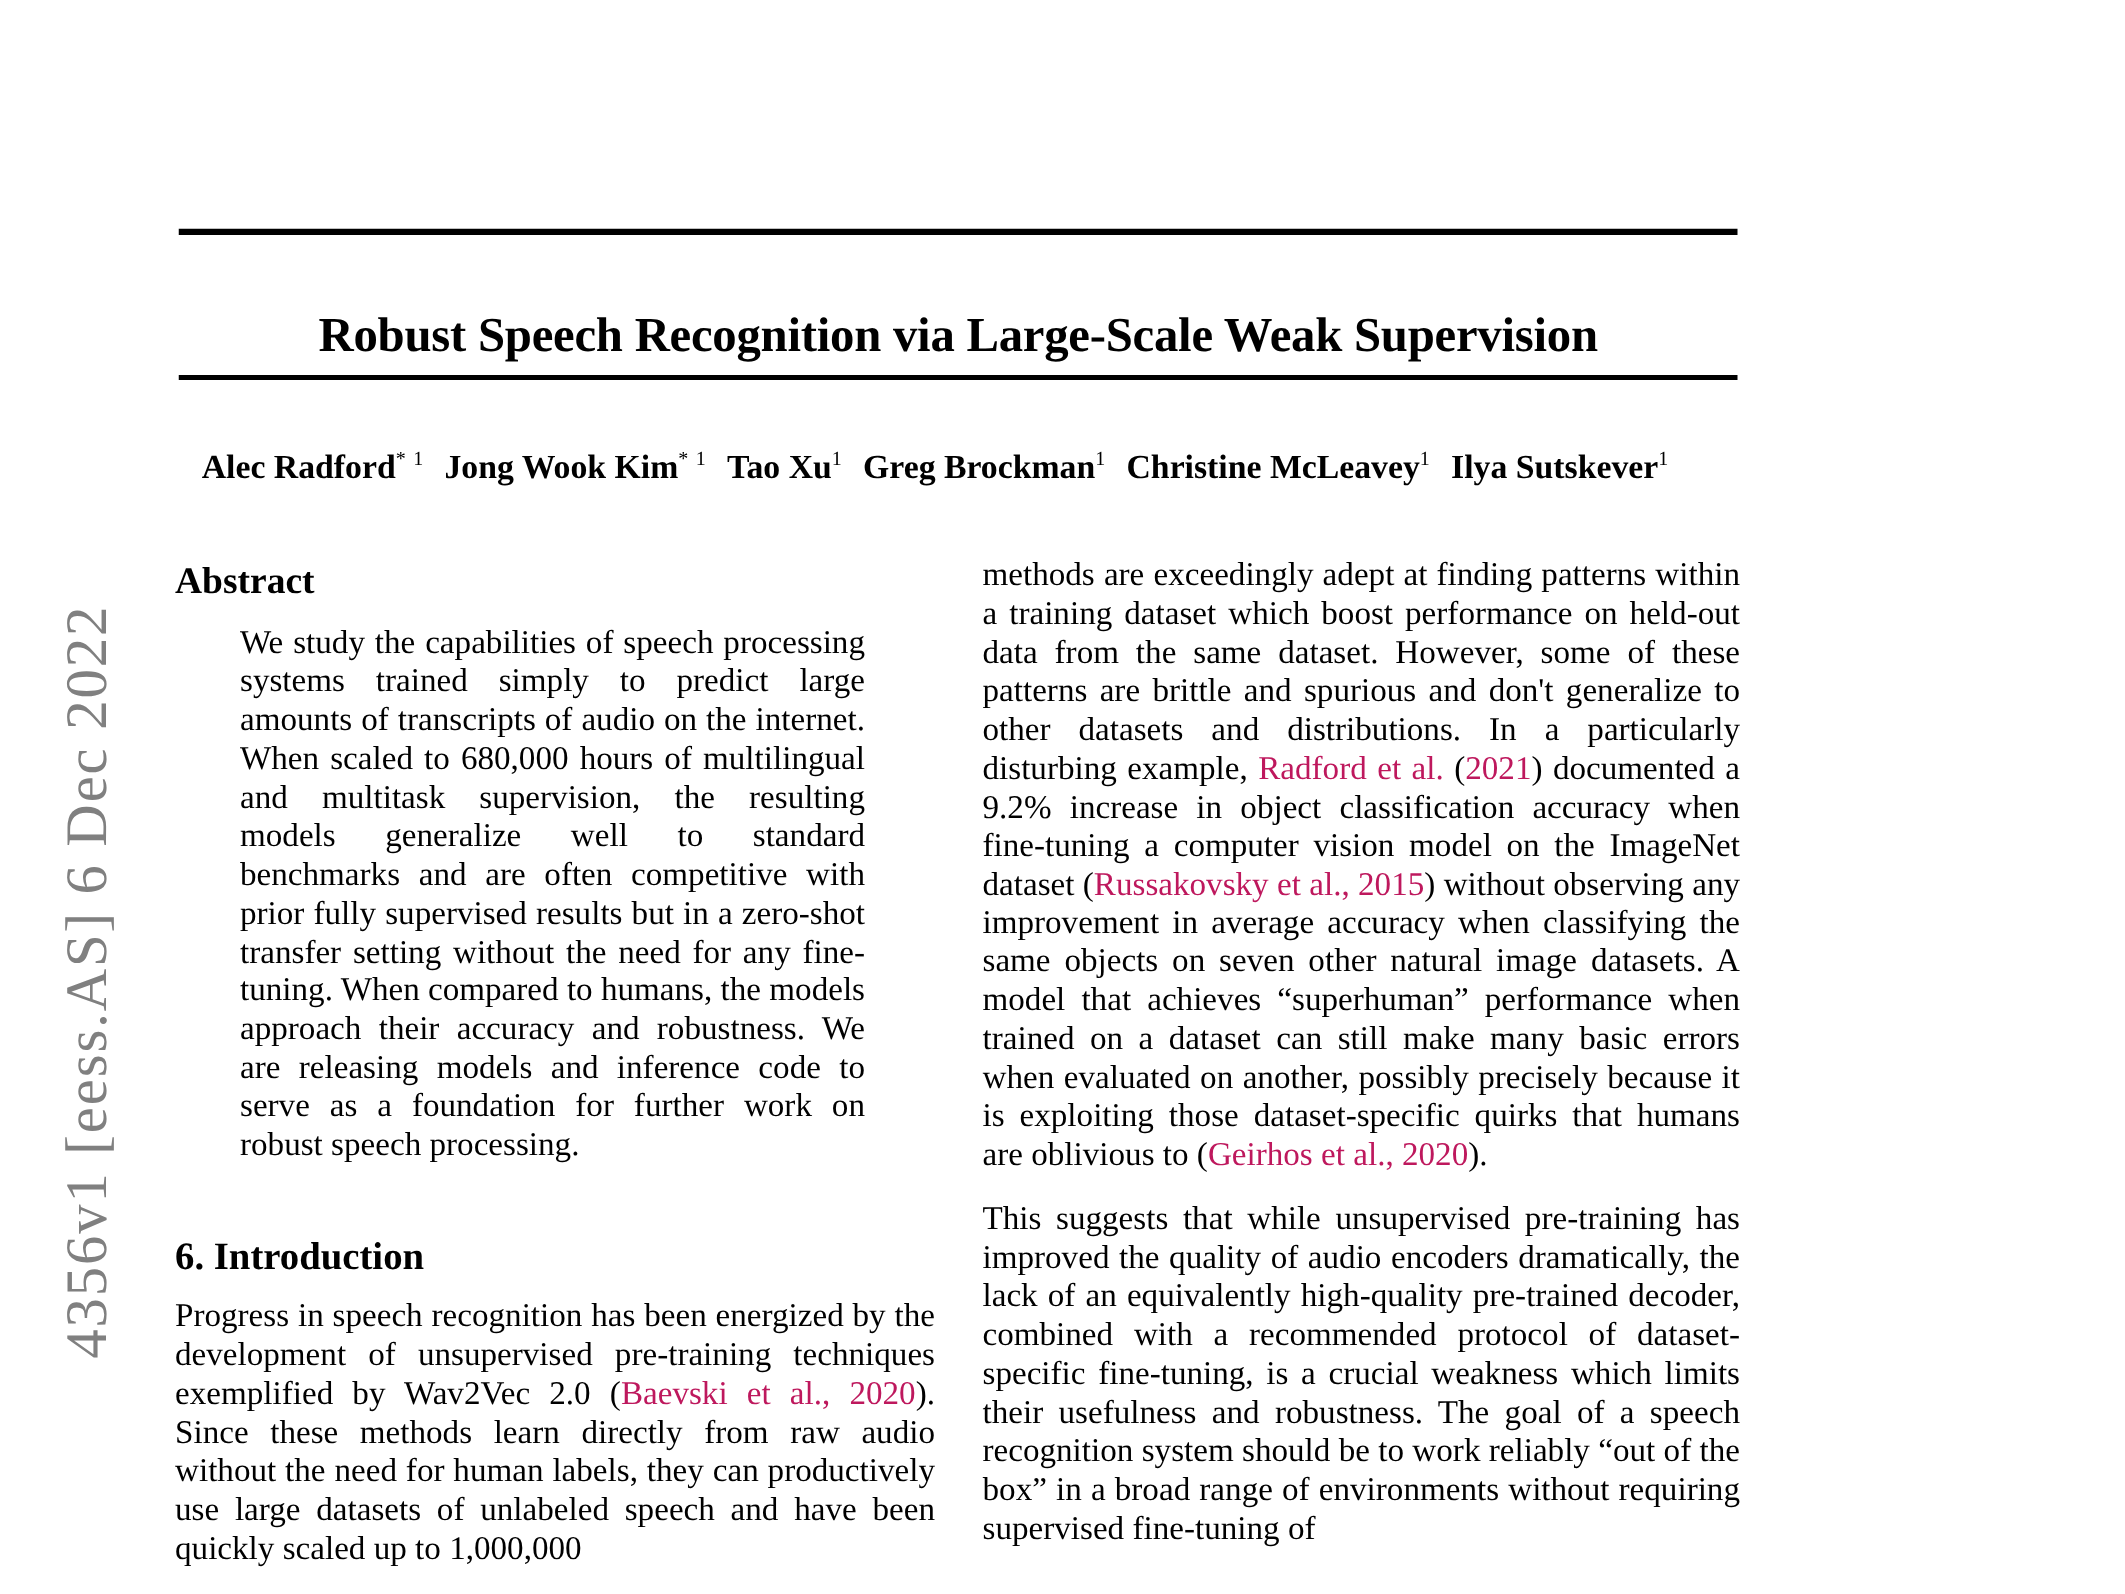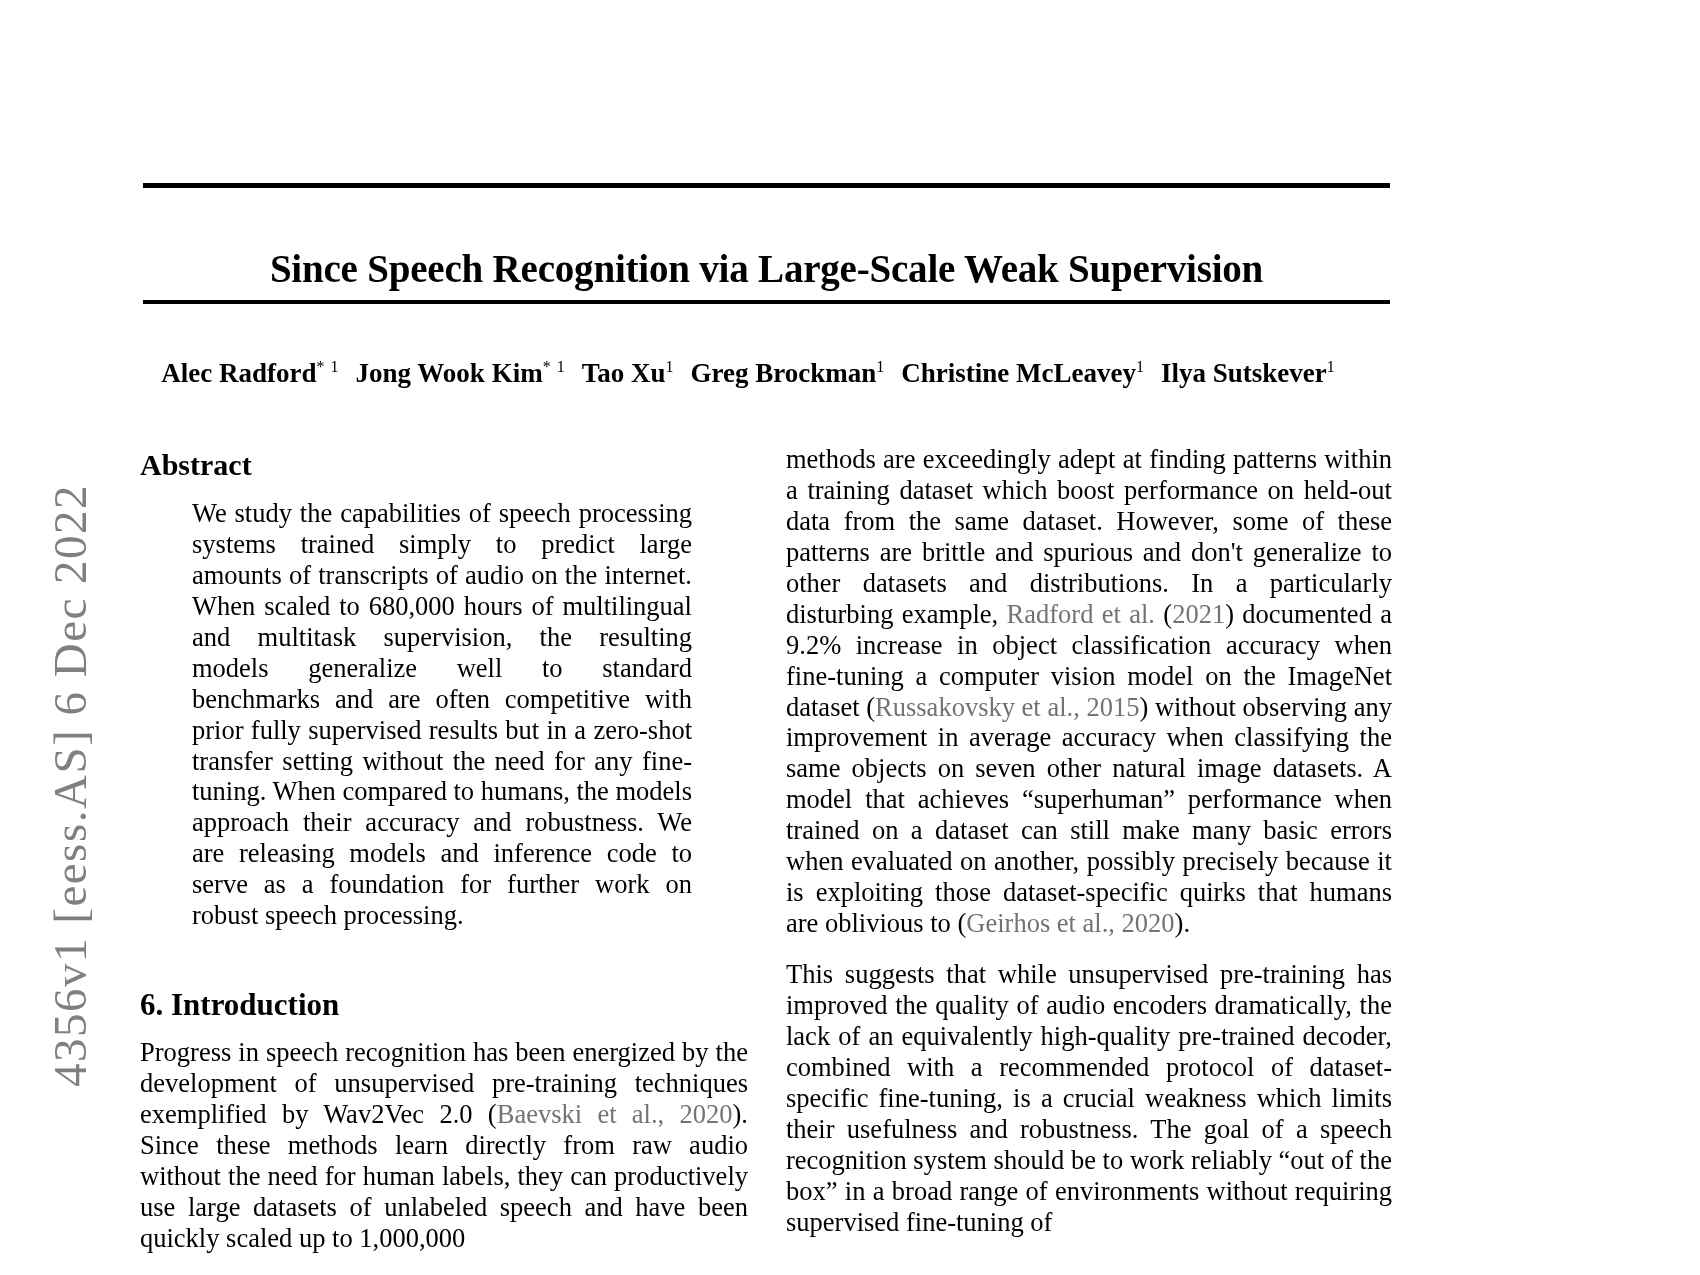--- a/index.html
+++ b/index.html
@@ -116,38 +116,38 @@
   }
 
   .para {
     margin: 0 0 20px 0;
     text-align: justify;
     text-justify: inter-word;
     hyphens: none;
   }
   .para:last-child { margin-bottom: 0; }
 
-  .cite { color: #737373; }
+  .cite { color: #be185d; }
 
   
   .clip {
     overflow: hidden;
     height: 831px;
   }
 </style>
 </head>
 <body>
 
 <div id="arxiv-stamp">4356v1  [eess.AS]  6 Dec 2022</div>
 
 <div id="page">
 
   <div class="rule" id="rule-top"></div>
 
-  <h1 id="paper-title">Since Speech Recognition via Large-Scale Weak Supervision</h1>
+  <h1 id="paper-title">Robust Speech Recognition via Large-Scale Weak Supervision</h1>
 
   <div class="rule" id="rule-bottom"></div>
 
   <div id="author-line"><span class="author"><span>Alec Radford</span><span class="sup">* 1</span></span><span class="author-sep"></span><span class="author"><span>Jong Wook Kim</span><span class="sup">* 1</span></span><span class="author-sep"></span><span class="author"><span>Tao Xu</span><span class="sup">1</span></span><span class="author-sep"></span><span class="author"><span>Greg Brockman</span><span class="sup">1</span></span><span class="author-sep"></span><span class="author"><span>Christine McLeavey</span><span class="sup">1</span></span><span class="author-sep"></span><span class="author"><span>Ilya Sutskever</span><span class="sup">1</span></span></div>
 
   <div class="column clip" id="col-left">
     <div class="abstract-heading">Abstract</div>
     <div class="abstract-body">We study the capabilities of speech processing systems trained simply to predict large amounts of transcripts of audio on the internet. When scaled to 680,000 hours of multilingual and multitask supervision, the resulting models generalize well to standard benchmarks and are often competitive with prior fully supervised results but in a zero-shot transfer setting without the need for any fine-tuning. When compared to humans, the models approach their accuracy and robustness. We are releasing models and inference code to serve as a foundation for further work on robust speech processing.</div>
 
     <div class="section-heading">6. Introduction</div>

